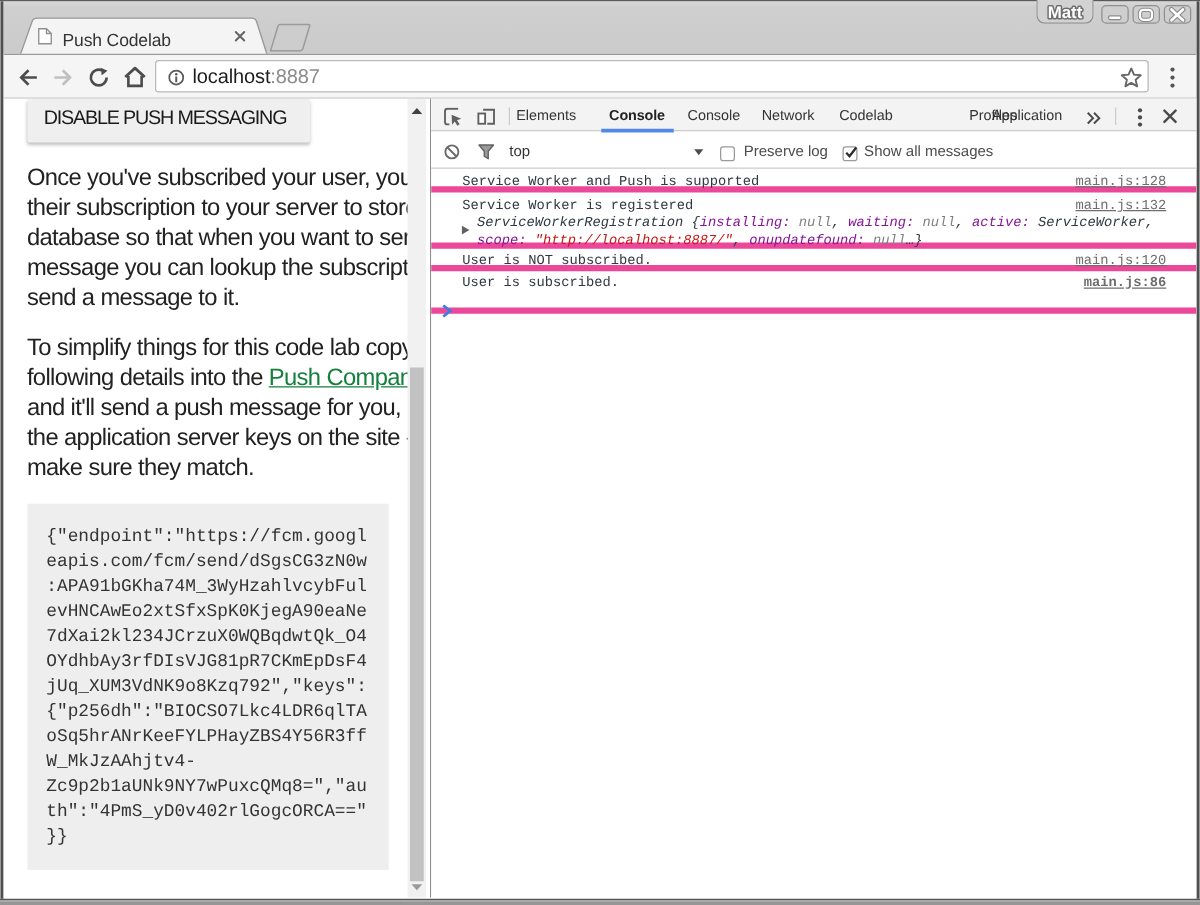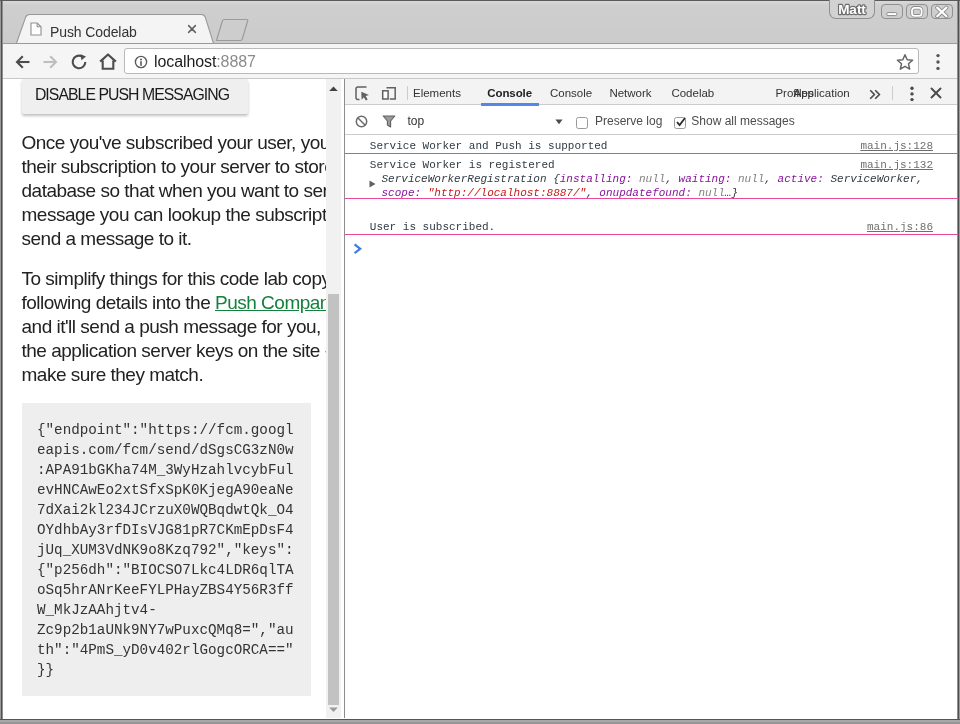--- a/index.html
+++ b/index.html
@@ -63,21 +63,21 @@
 #dtrow1 { left:0; top:0; width:612px; height:26px; background:#f3f3f3;
   border-bottom:1px solid #ccc; }
 #dtrow2 { left:0; top:27px; width:612px; height:29px; background:#fff;
   border-bottom:1px solid #ccc; }
 .dtab { top:8px; font-size:11.5px; color:#333; white-space:nowrap; }
 #consoleunderline { left:136px; top:24px; width:57.5px; height:2.5px; background:#5289e8; }
 .vsep { top:7px; width:1px; height:14px; background:#ccc; }
 .dtxt { font-size:12px; color:#4c4c4c; white-space:nowrap; }
 
 
-.crow { left:0; width:612px; border-bottom:1px solid #ec4899;
+.crow { left:0; width:612px; border-bottom:5px solid #ec4899;
   font-family:"Liberation Mono", monospace; font-size:11px; line-height:14px;
   color:#303942; }
 .crow .msg { position:absolute; left:24.8px; top:3px; }
 .crow .lnk { position:absolute; right:24px; top:3px; color:#6e6e6e;
   text-decoration:underline; }
 .ital { font-style:italic; }
 .purp { color:#88139b; }
 .red { color:#c41a16; }
 .gry { color:#808080; }
 </style>
@@ -253,22 +253,26 @@
     <div class="lnk">main.js:128</div>
   </div>
   <div class="abs crow" style="top:76px; height:44px;">
     <div class="msg">Service Worker is registered</div>
     <div class="lnk">main.js:132</div>
     <svg class="abs" style="left:24px; top:24.5px;" width="7" height="8">
           <path d="M0.5 0.5 L6.5 4 L0.5 7.5 Z" fill="#616161"></path>
         </svg>
     <div class="abs ital" style="left:36.5px; top:17px; width:560px;"><span>ServiceWorkerRegistration {</span><span class="purp">installing:</span> <span class="gry">null</span>, <span class="purp">waiting:</span> <span class="gry">null</span>, <span class="purp">active:</span> ServiceWorker, <span class="purp">scope:</span> <span class="red">"http://localhost:8887/"</span>, <span class="purp">onupdatefound:</span> <span class="gry">null</span>…}</div>
   </div>
-  <div class="abs crow" style="top:139px; height:17px;">
+  <div class="abs crow" style="top:121px; height:17px;">
+    <div class="msg" style="top:2px;">User is NOT subscribed.</div>
+    <div class="lnk" style="top:2px;">main.js:120</div>
+  </div>
+  <div class="abs crow" style="top:139px; height:33px;">
     <div class="msg" style="top:2px;">User is subscribed.</div>
-    <div class="lnk" style="top:2px;">main.js:86</div>
+    <div class="lnk" style="top:2px;font-weight:bold;">main.js:86</div>
   </div>
   <svg class="abs" style="left:6.5px; top:163.5px;" width="12" height="12">
     <path d="M2.6 1.4 L8.2 5.8 L2.6 10.2" fill="none" stroke="#3d7de0" stroke-width="2.2"></path>
   </svg>
 </div>
 
 </div>
 
 </body></html>

